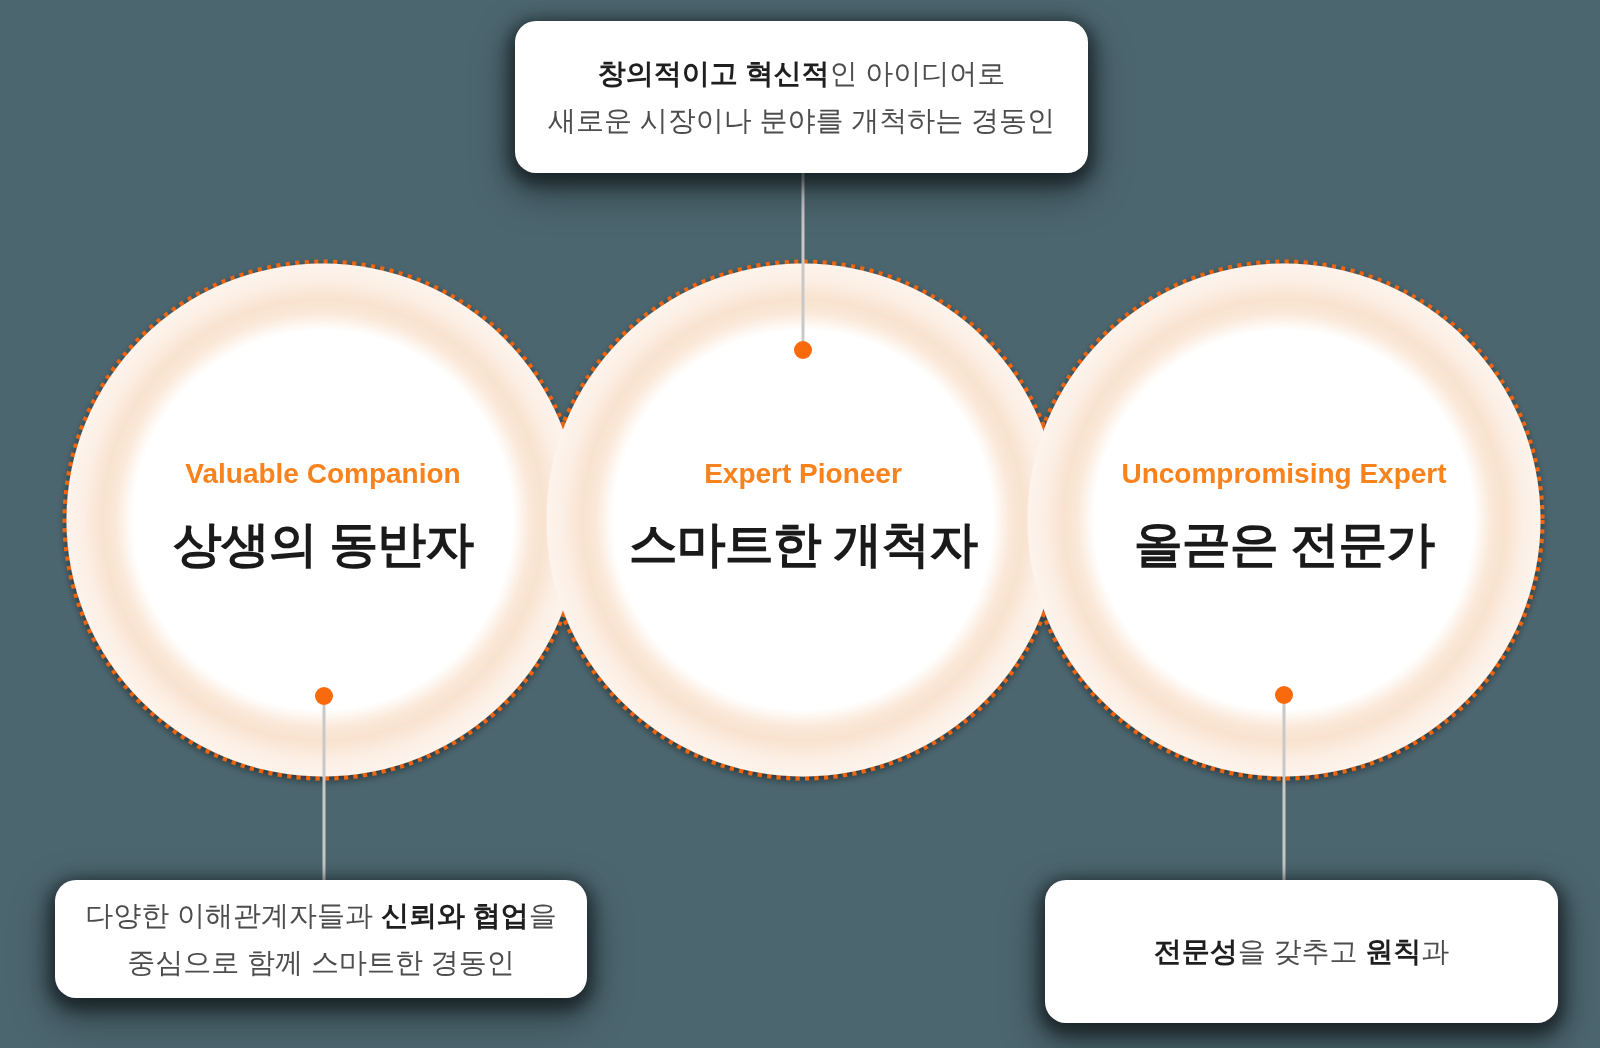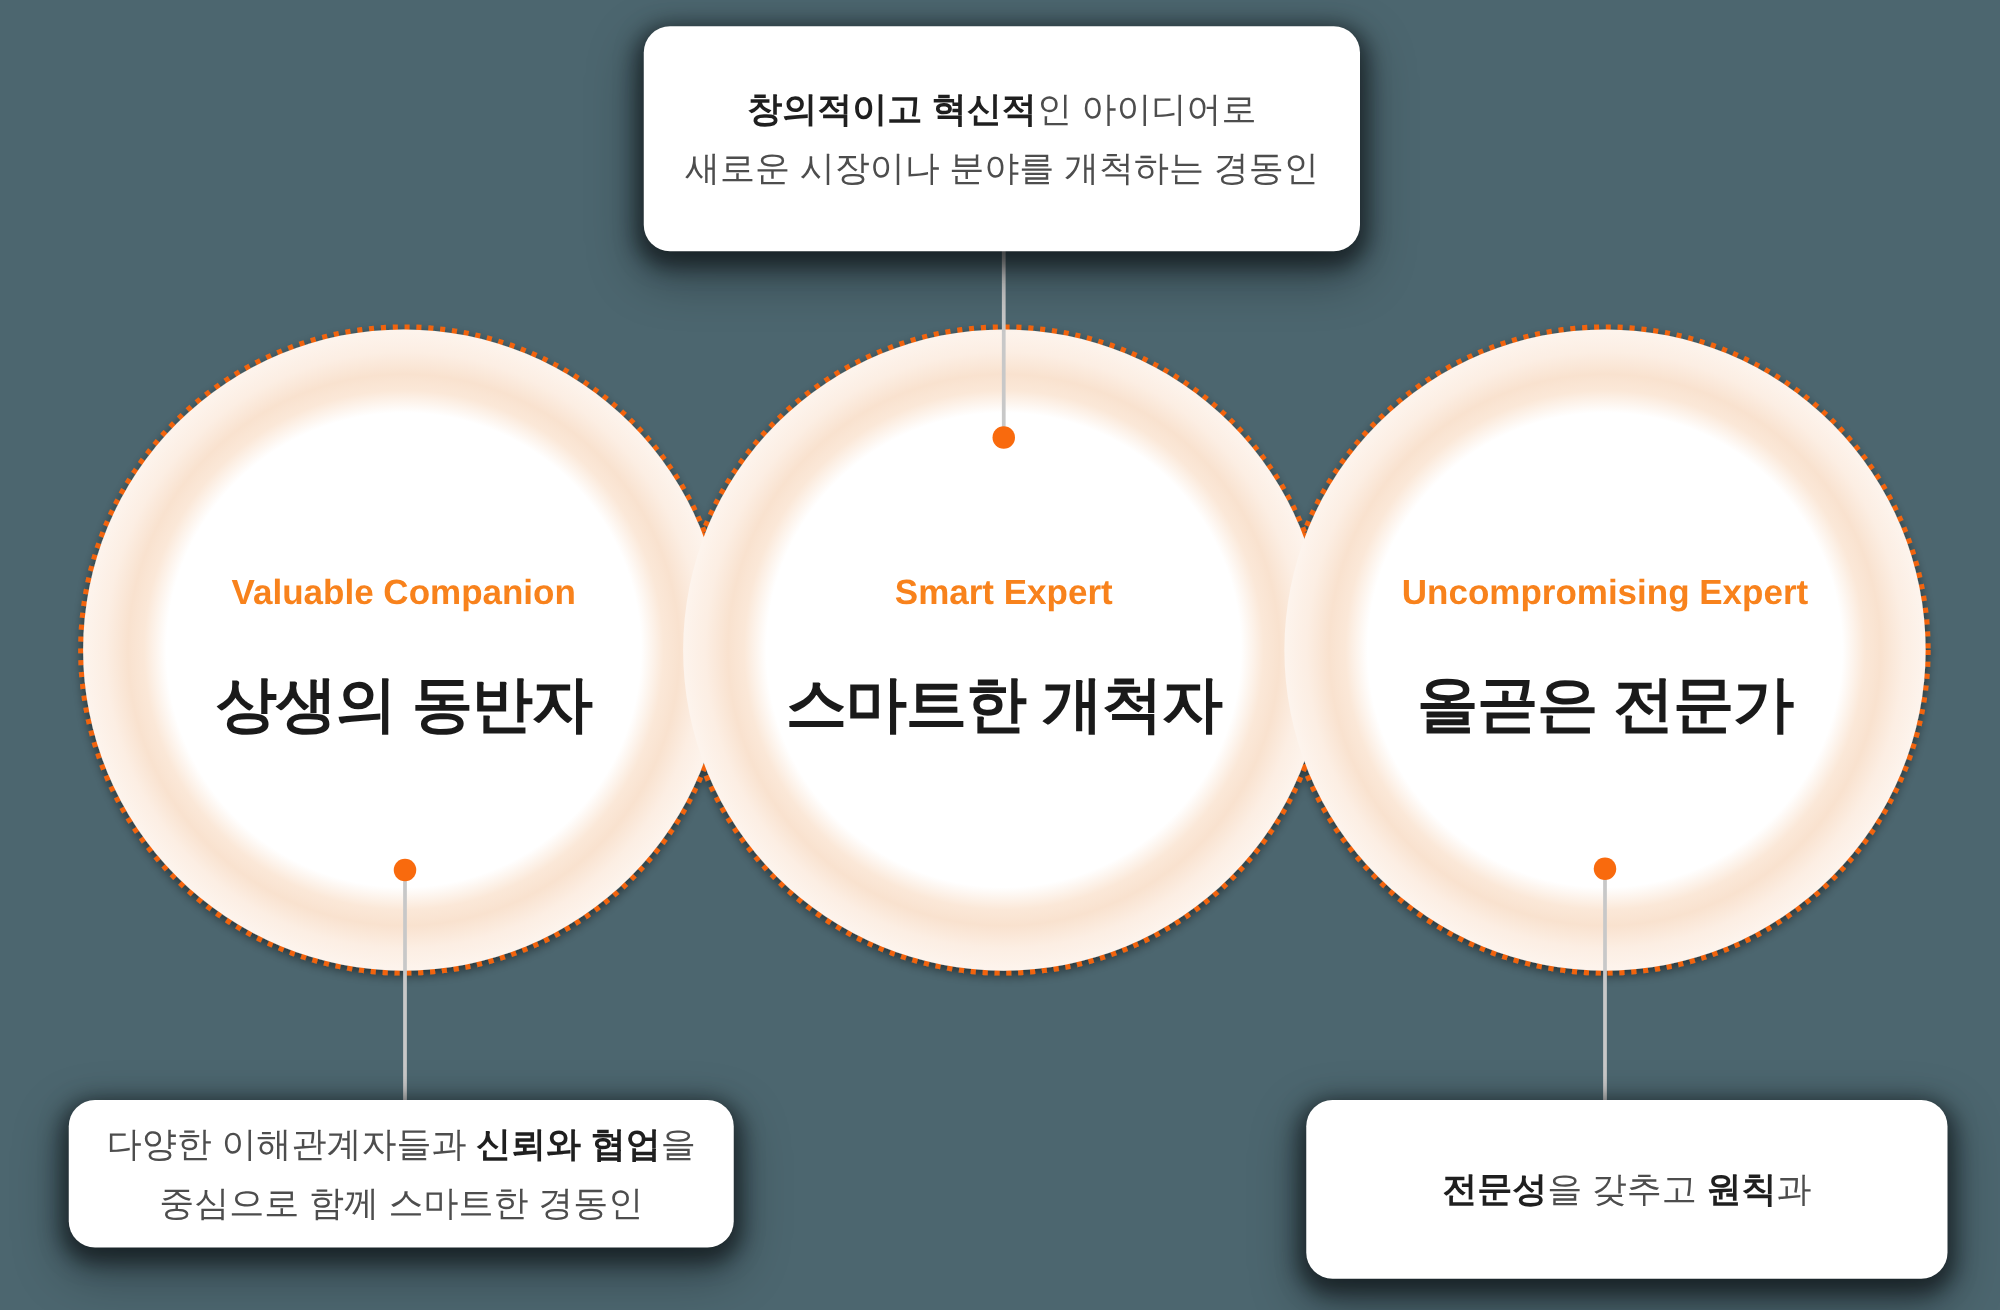--- a/index.html
+++ b/index.html
@@ -18,39 +18,39 @@
     position:absolute;top:458px;width:480px;
     display:flex;flex-direction:column;align-items:center;gap:27px;
     text-align:center;pointer-events:none;
   }
   .circle-text .en{
     font-size:28px;font-weight:700;line-height:32px;
     color:#F8821C;letter-spacing:0px;
   }
   .circle-text .ko{
     font-size:49px;font-weight:800;line-height:54px;
-    color:#1A1A1A;letter-spacing:-1px;margin-top:20px;
+    color:#1A1A1A;letter-spacing:-1px;
   }
   .circle-text.left{left:83px;}
   .circle-text.center{left:563px;}
   .circle-text.right{left:1044px;}
 
   
   .callout{
     position:absolute;background:#FFFFFF;border-radius:21px;
     display:flex;flex-direction:column;justify-content:center;align-items:center;
     box-shadow:0 6px 16px 6px rgba(6,9,11,0.55), 0 16px 40px 4px rgba(6,9,11,0.38);
     text-align:center;
   }
   .callout-line{
     font-size:28px;line-height:47px;color:#4D4D4D;font-weight:400;
     white-space:nowrap;
   }
   .callout-line b{color:#1F1F1F;font-weight:700;}
-  .callout.top{left:515px;top:21px;width:573px;height:180px;border-radius:21px;}
+  .callout.top{left:515px;top:21px;width:573px;height:152px;border-radius:21px;}
   .callout.bottom-left{left:55px;top:880px;width:532px;height:118px;}
   .callout.bottom-right{left:1045px;top:880px;width:513px;height:143px;}
 </style>
 </head>
 <body>
 
 <div class="stage">
 
   <svg class="blob" viewBox="0 0 1600 1048">
     <defs>
@@ -91,21 +91,21 @@
       <circle cx="324" cy="696" r="9"></circle>
       <circle cx="1284" cy="695" r="9"></circle>
     </g>
   </svg>
 
   <div class="circle-text left">
     <div class="en">Valuable Companion</div>
     <div class="ko">상생의 동반자</div>
   </div>
   <div class="circle-text center">
-    <div class="en">Smart Expert</div>
+    <div class="en">Expert Pioneer</div>
     <div class="ko">스마트한 개척자</div>
   </div>
   <div class="circle-text right">
     <div class="en">Uncompromising Expert</div>
     <div class="ko">올곧은 전문가</div>
   </div>
 
   <div class="callout top">
       <div class="callout-line"><b>창의적이고 혁신적</b><span>인 아이디어로</span></div>
       <div class="callout-line"><span>새로운 시장이나 분야를 개척하는 경동인</span></div>

